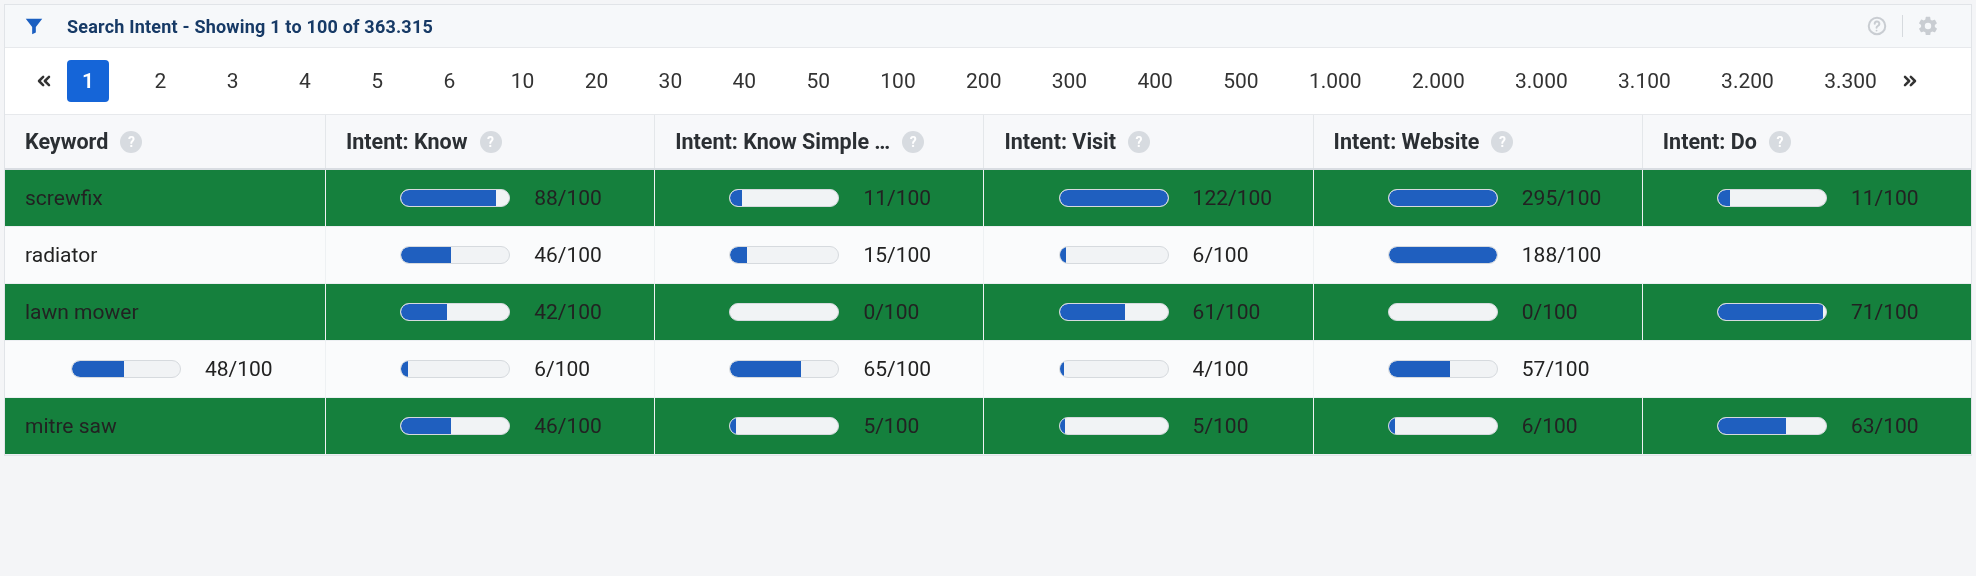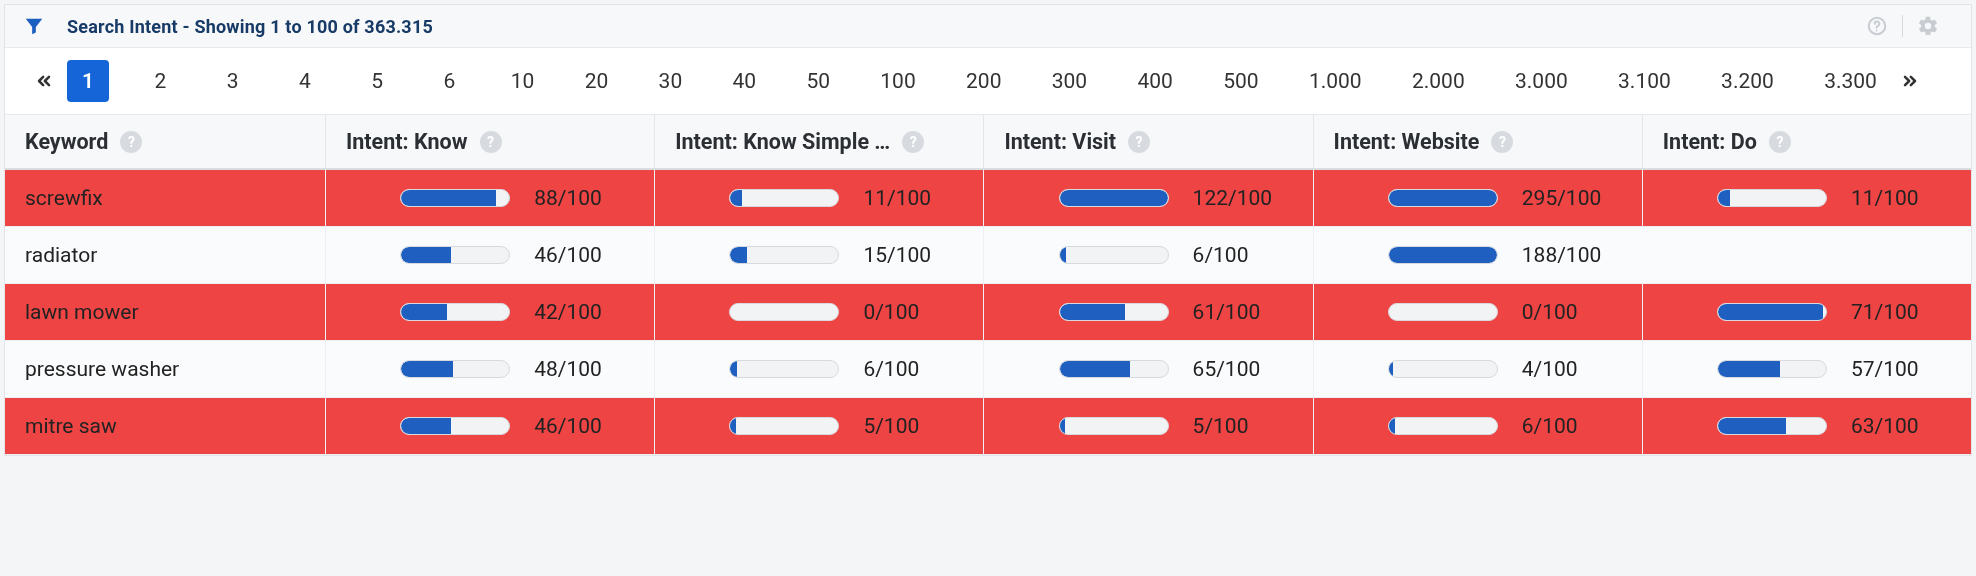--- a/index.html
+++ b/index.html
@@ -106,21 +106,21 @@
     width:22px; height:22px; border-radius:50%;
     background:#d7dbe0; color:#fff;
     font-size:14px; font-weight:700;
     display:inline-flex; align-items:center; justify-content:center;
     flex:0 0 auto;
   }
   .tbody .row {
     display:grid;
     grid-template-columns: 320px repeat(5, 1fr);
     border-bottom:1px solid #eceff2;
-    background:#ef4444;
+    background:#15803d;
   }
   .tbody .row:nth-child(even){ background:#fafbfc; }
   .td {
     padding:14px 20px;
     font-size:21px;
     color:#222;
     display:flex;
     align-items:center;
     border-left:1px solid #eef1f3;
     min-height:56px;
@@ -366,21 +366,20 @@
           <div class="td">
             <div class="intent-cell">
               <div class="bar">
                 <div class="fill" style="width: 97%;"></div>
               </div>
               <span class="val">71/100</span>
             </div>
           </div>
         </div>
         <div class="row">
-          <div class="td">pressure washer</div>
           <div class="td">
             <div class="intent-cell">
               <div class="bar">
                 <div class="fill" style="width: 48%;"></div>
               </div>
               <span class="val">48/100</span>
             </div>
           </div>
           <div class="td">
             <div class="intent-cell">

